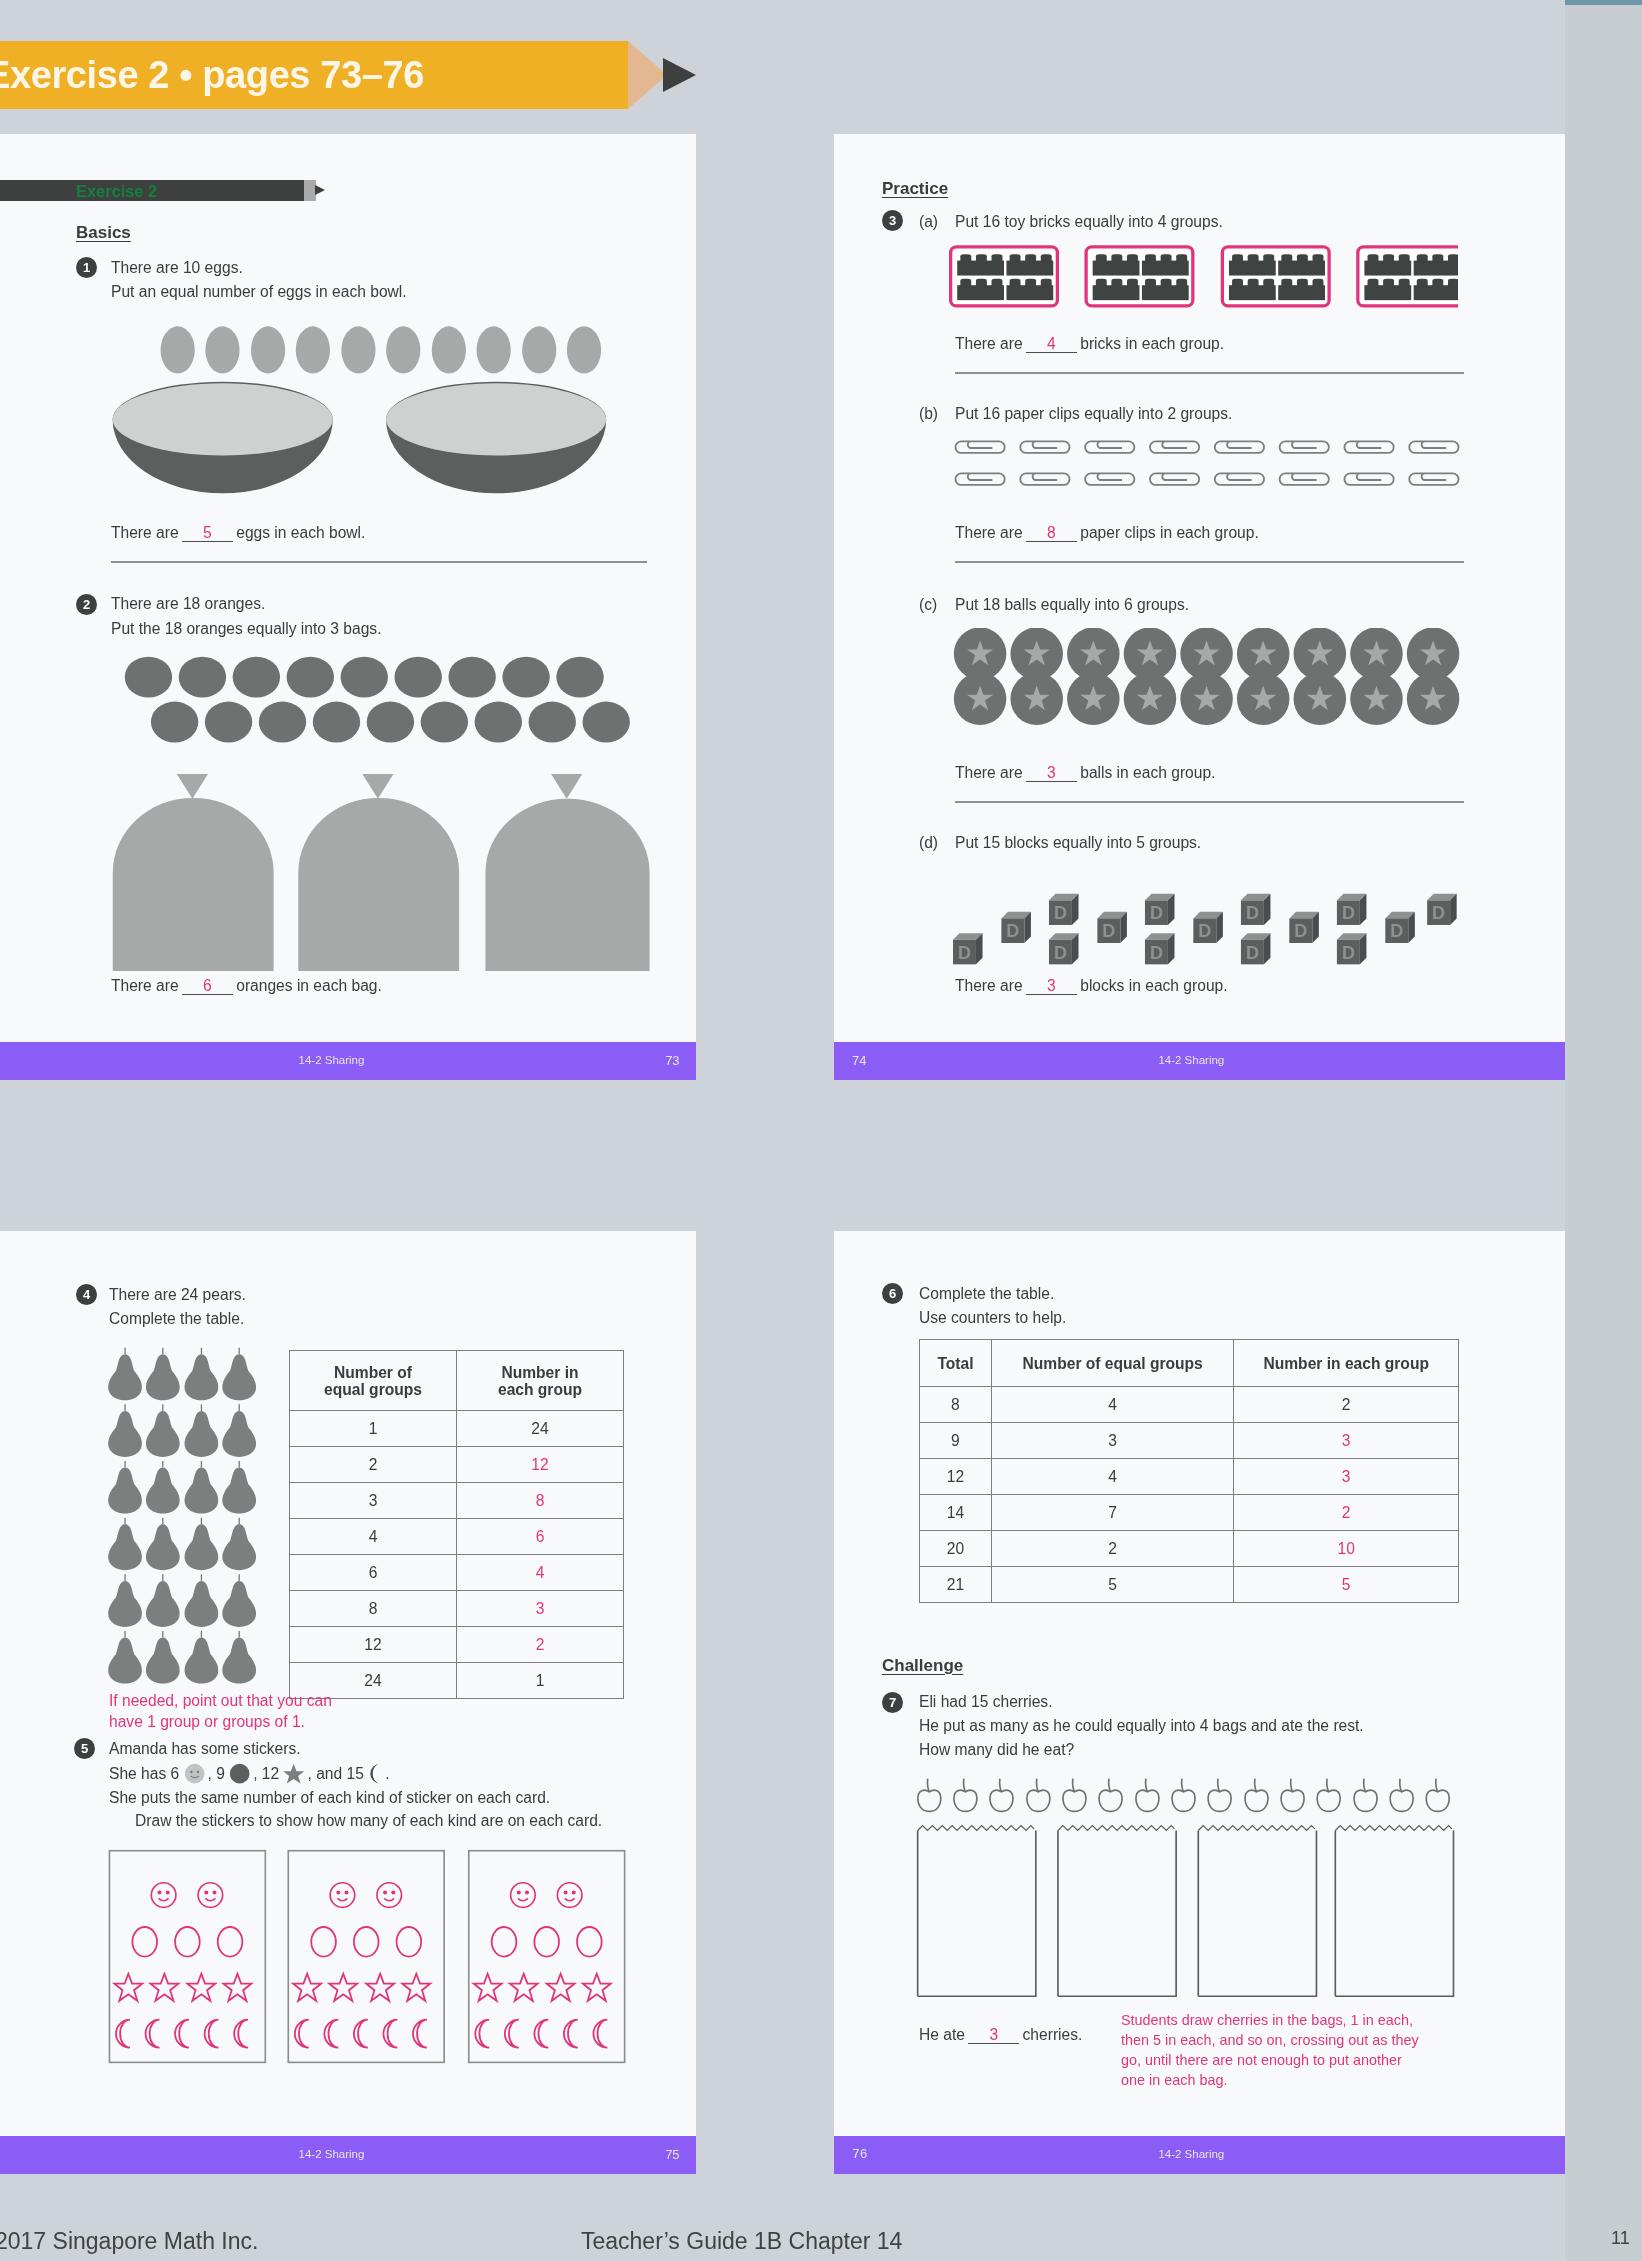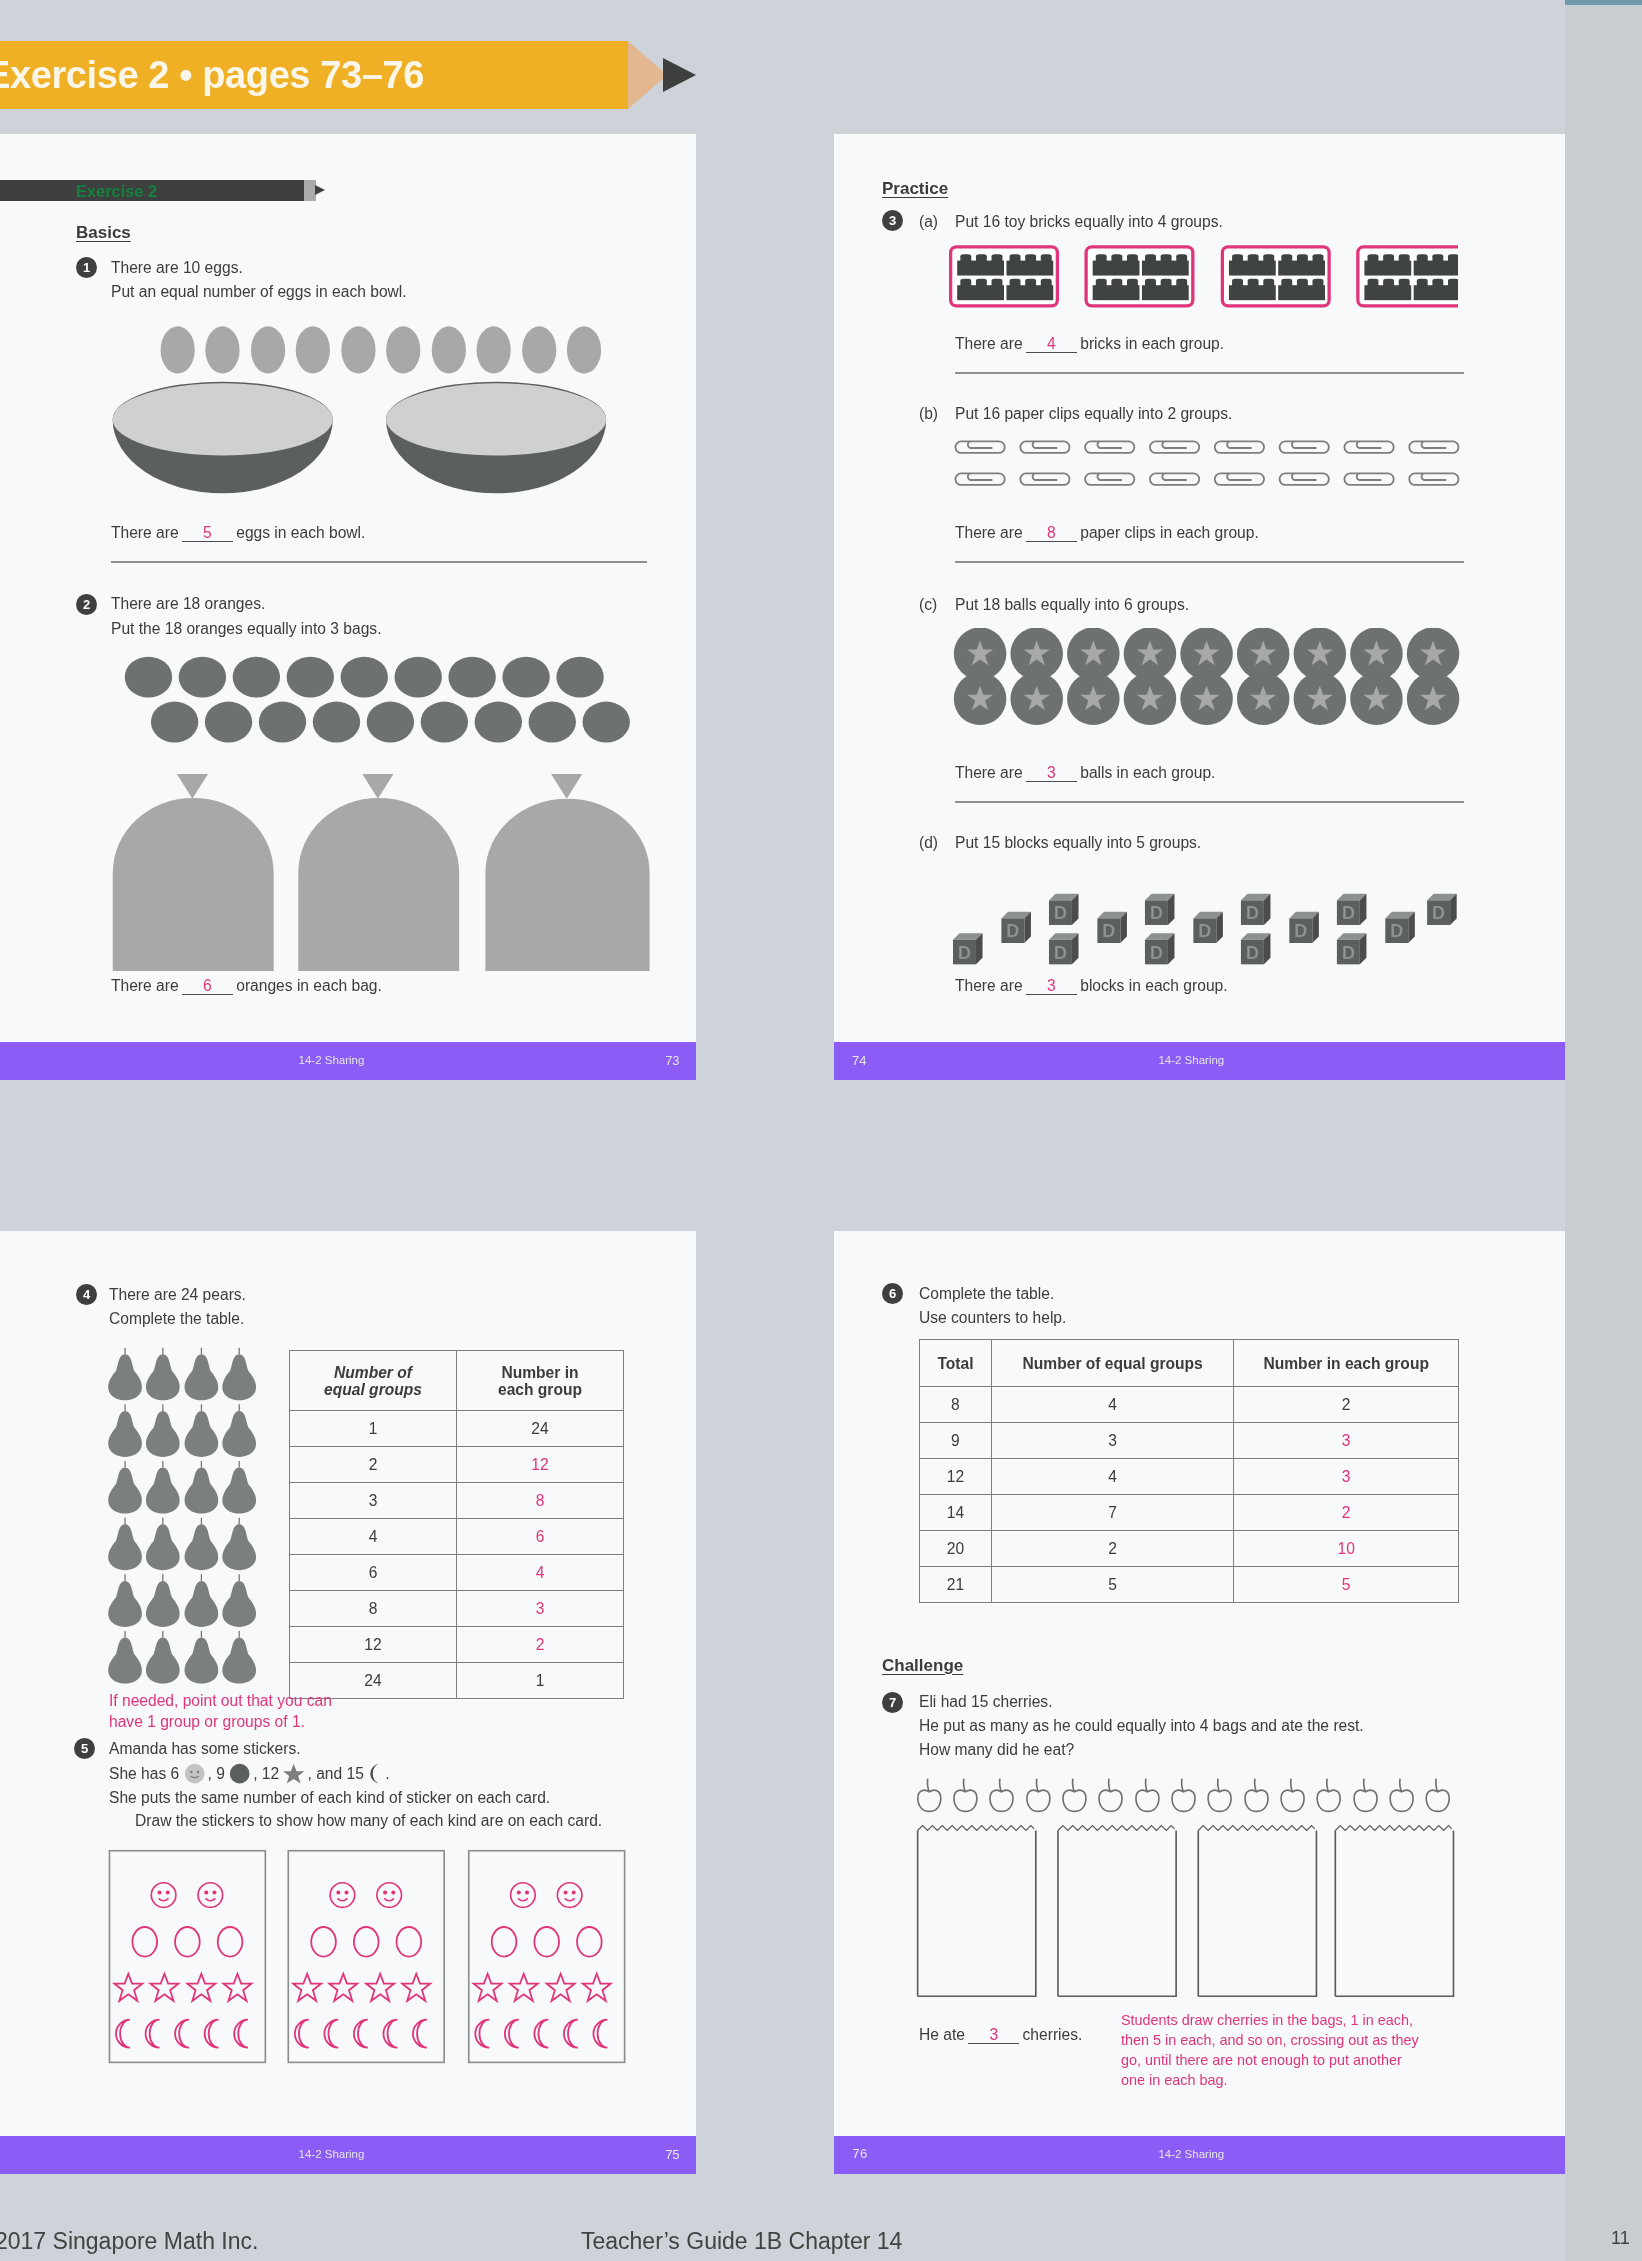--- a/index.html
+++ b/index.html
@@ -325,21 +325,21 @@
       <use href="#pear" x="0" y="345"></use>
         <use href="#pear" x="46" y="345"></use>
         <use href="#pear" x="93" y="345"></use>
         <use href="#pear" x="139" y="345"></use>
     </g>
   </svg>
 
   <table class="grid" style="left:289px;top:119px;width:335px;">
     <thead>
       <tr style="height:60px;">
-        <th style="width:167px;font-style:italic;"><span>Number of</span><br><span>equal groups</span></th>
+        <th style="width:167px;"><span>Number of</span><br><span>equal groups</span></th>
         <th style="width:167px;"><span>Number in</span><br><span>each group</span></th>
       </tr>
     </thead>
     <tbody>
       <tr style="height:36px;">
           <td>1</td>
           <td>24</td>
         </tr>
       <tr style="height:36px;">
           <td>2</td>

